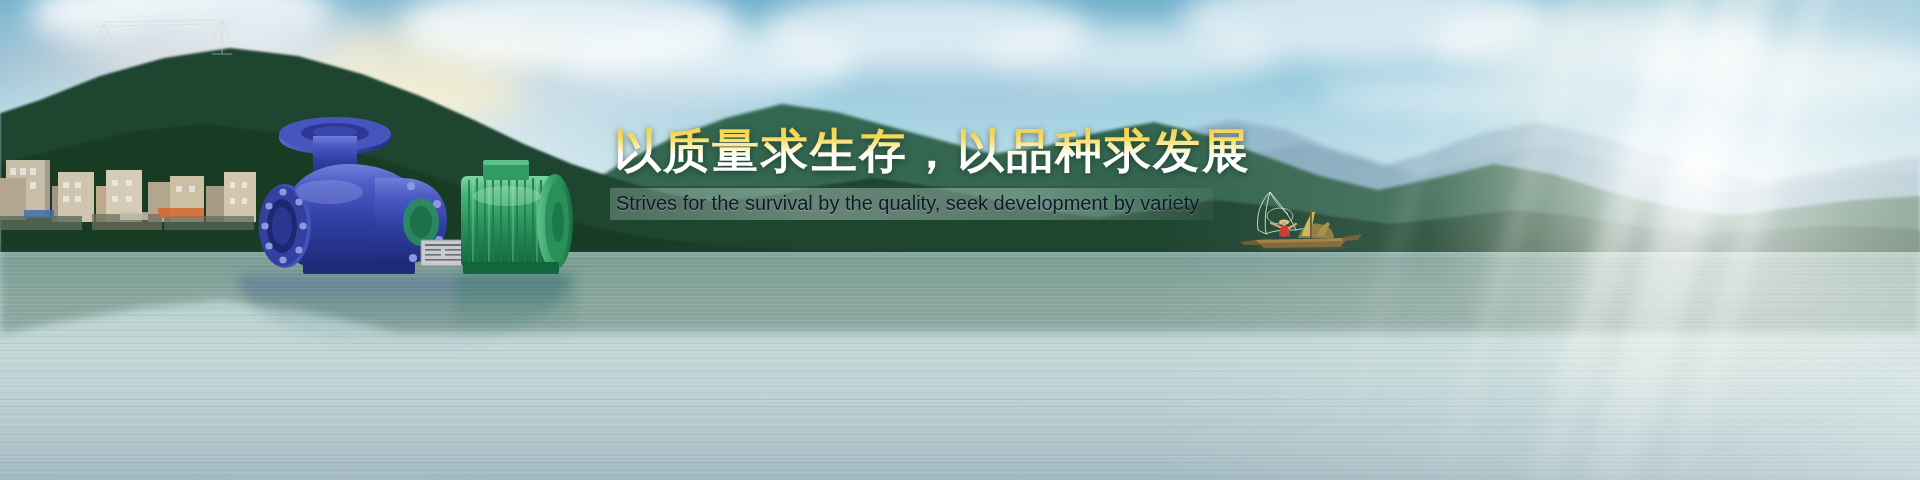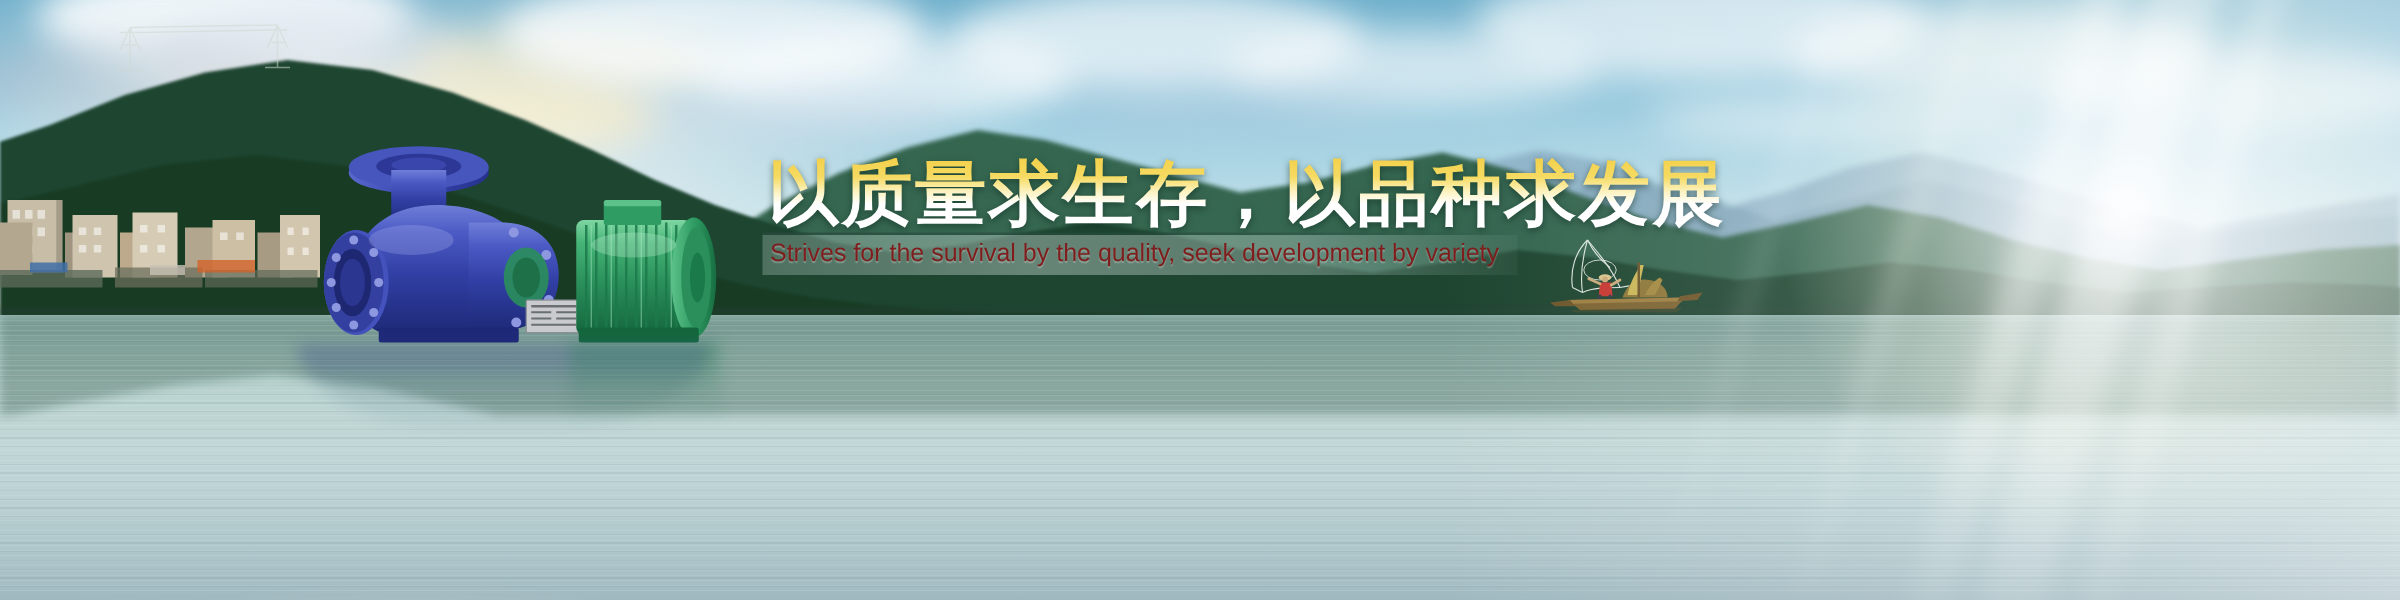--- a/index.html
+++ b/index.html
@@ -116,21 +116,21 @@
       rgba(255,255,255,.92) 0%, rgba(255,255,255,.55) 22%,
       rgba(255,252,235,.26) 45%, rgba(255,255,255,0) 70%);
     pointer-events:none;
   }
 
   
   #textblock{position:absolute;left:614px;top:126px;width:600px;height:160px;}
 
   #headline{
     position:absolute;left:0;top:0;
-    font-size:57px;font-weight:bold;
+    font-size:47px;font-weight:bold;
     letter-spacing:2px;
     line-height:1.05;
     white-space:nowrap;
     font-family:"DejaVu Sans","Liberation Sans",sans-serif;
     background:linear-gradient(to bottom,
       #f3d04a 0%, #f6db62 26%, #fdf3c2 46%,
       #ffffff 62%, #ffffff 100%);
     -webkit-background-clip:text;
     background-clip:text;
     color:transparent;
@@ -144,21 +144,21 @@
       rgba(190,212,205,.30) 0%, rgba(205,222,216,.42) 35%,
       rgba(200,220,216,.34) 72%, rgba(200,220,216,.05) 100%);
   }
   #subtitle-rule{
     position:absolute;left:-4px;top:60px;width:600px;height:2px;
     background:linear-gradient(to right,
       rgba(40,74,62,.75) 0%, rgba(40,74,62,.55) 60%, rgba(40,74,62,0) 100%);
   }
   #subtitle{
     position:absolute;left:2px;top:66px;
-    font-size:20px;color:#7f1d1d;white-space:nowrap;
+    font-size:20px;color:#0f172a;white-space:nowrap;
     font-family:"Liberation Sans","DejaVu Sans",sans-serif;
     text-shadow:0 1px 1px rgba(255,255,255,.28);
   }
 
   #badge{
     position:absolute;left:2px;top:106px;
     padding:5px 14px 7px 14px;
     background:#2b5c4d;
     color:#ffffff;
     font-size:22px;letter-spacing:1px;

